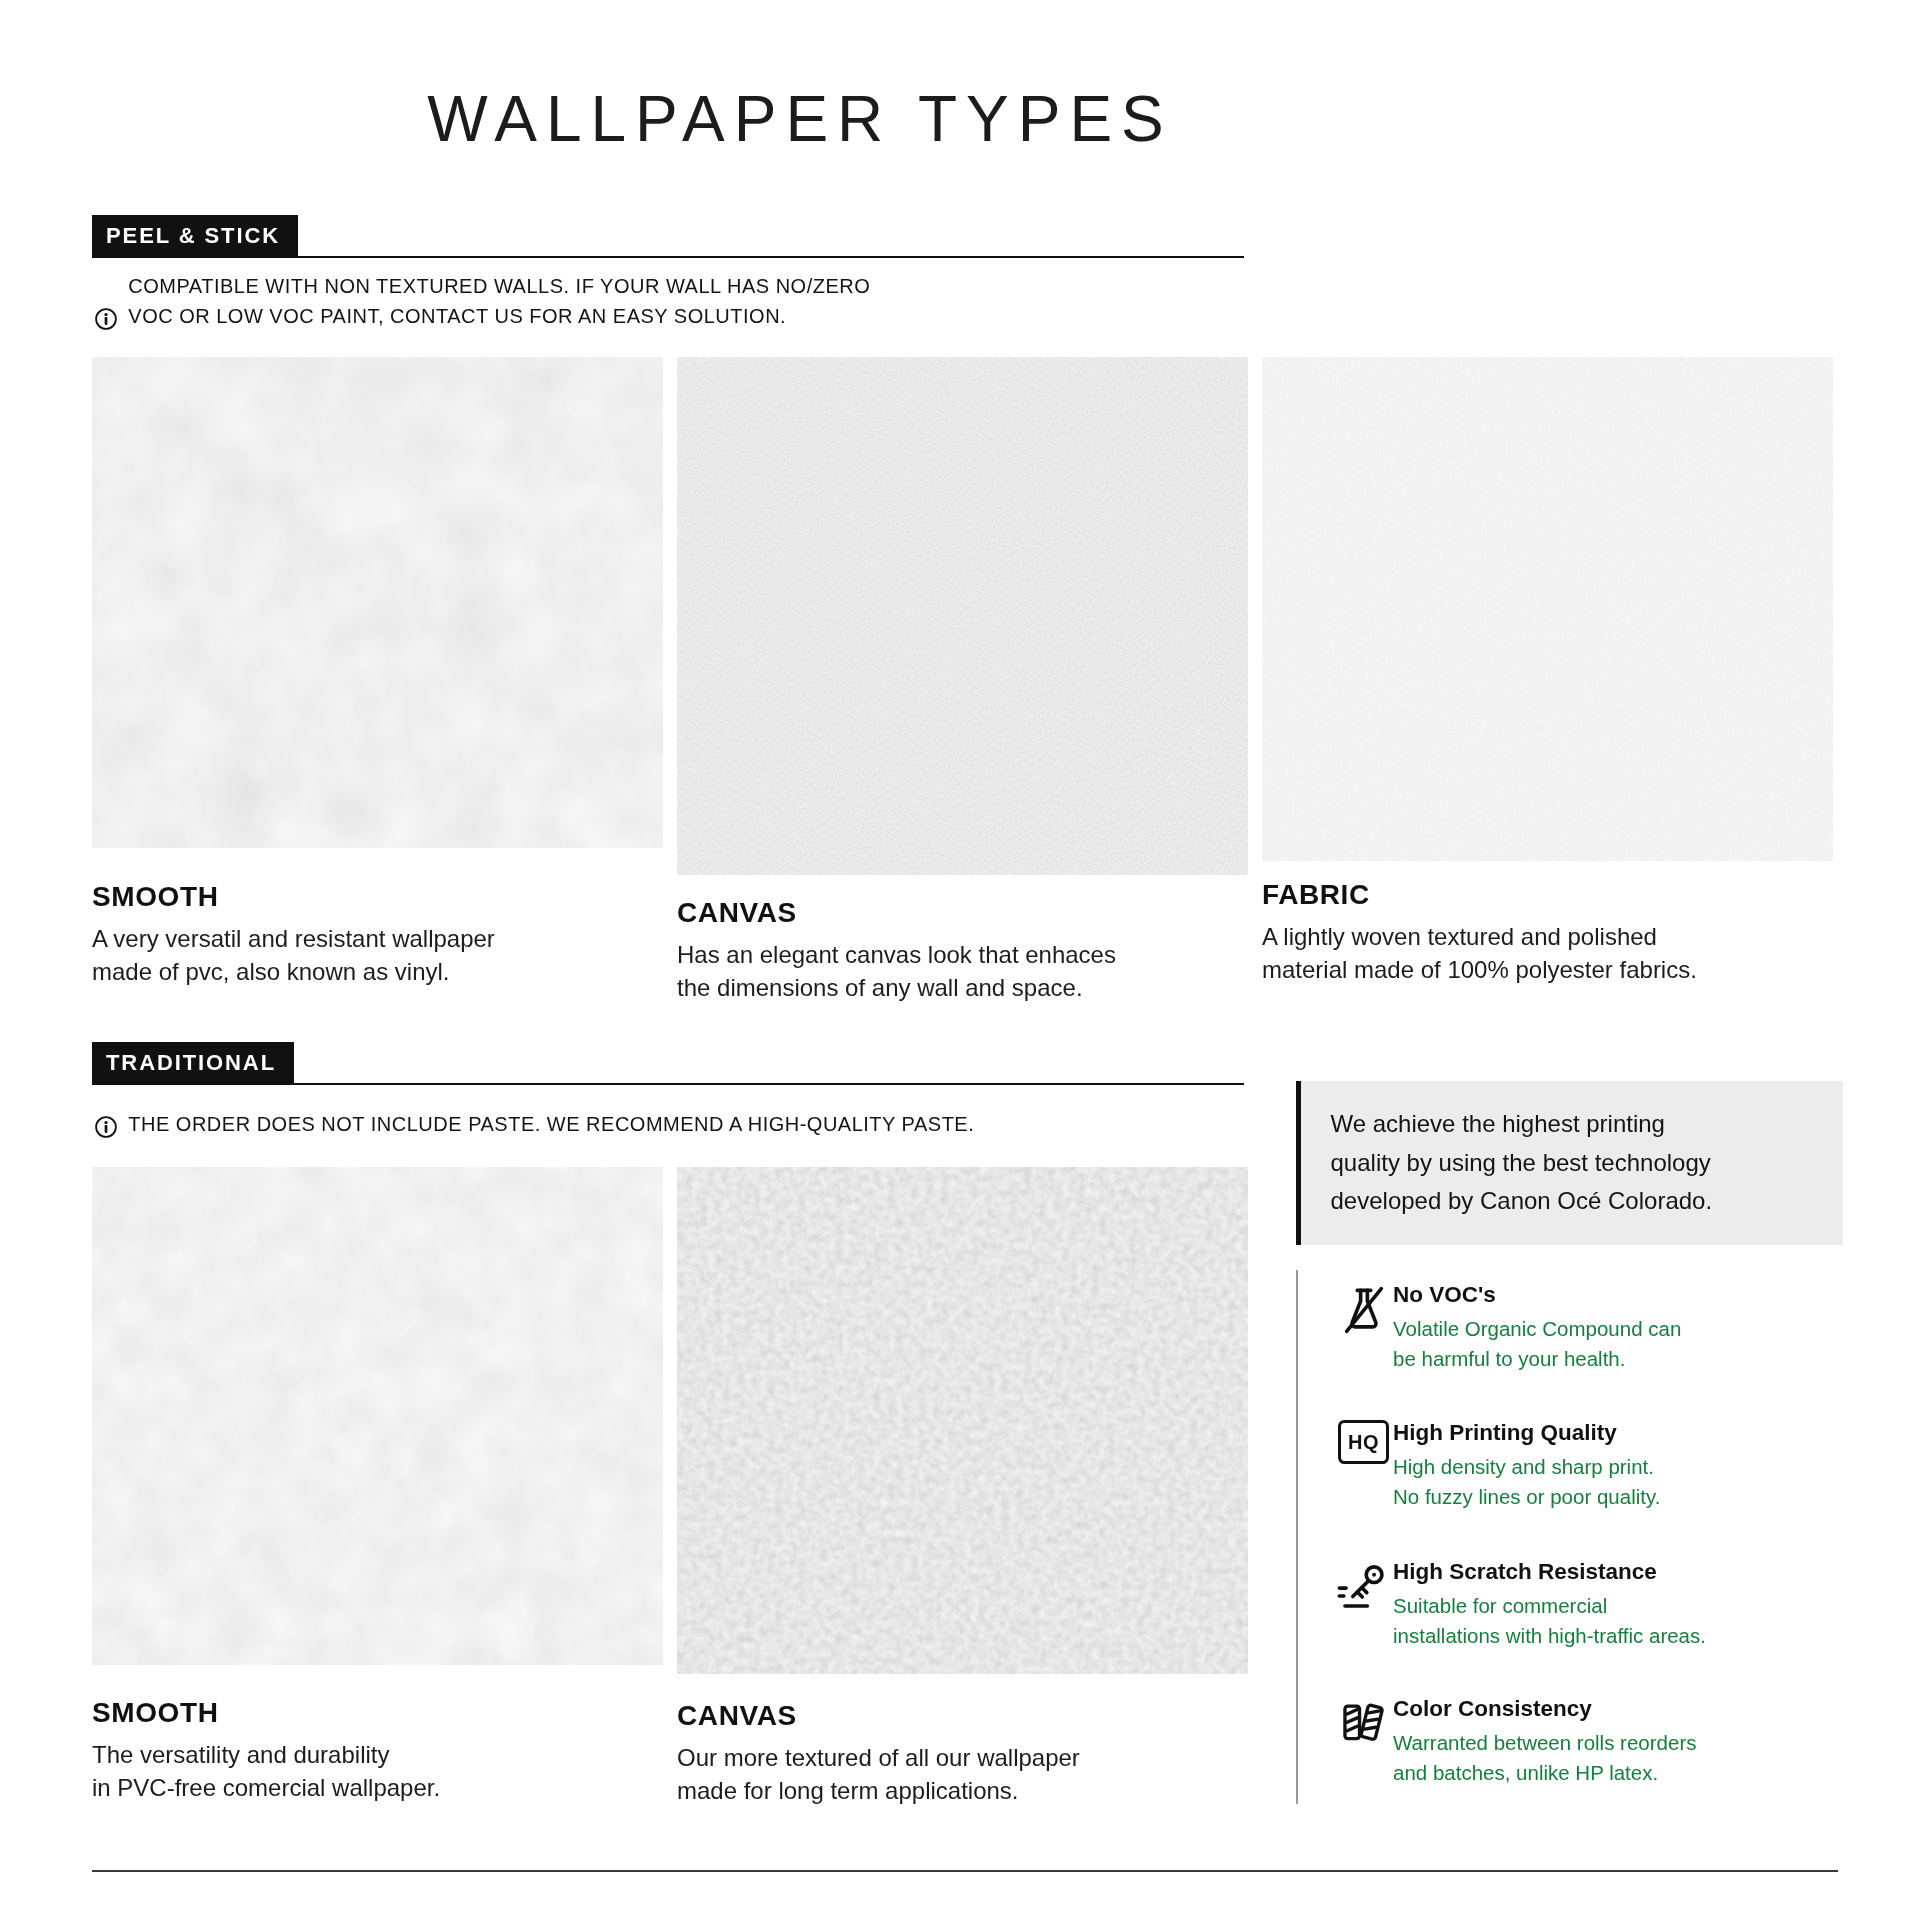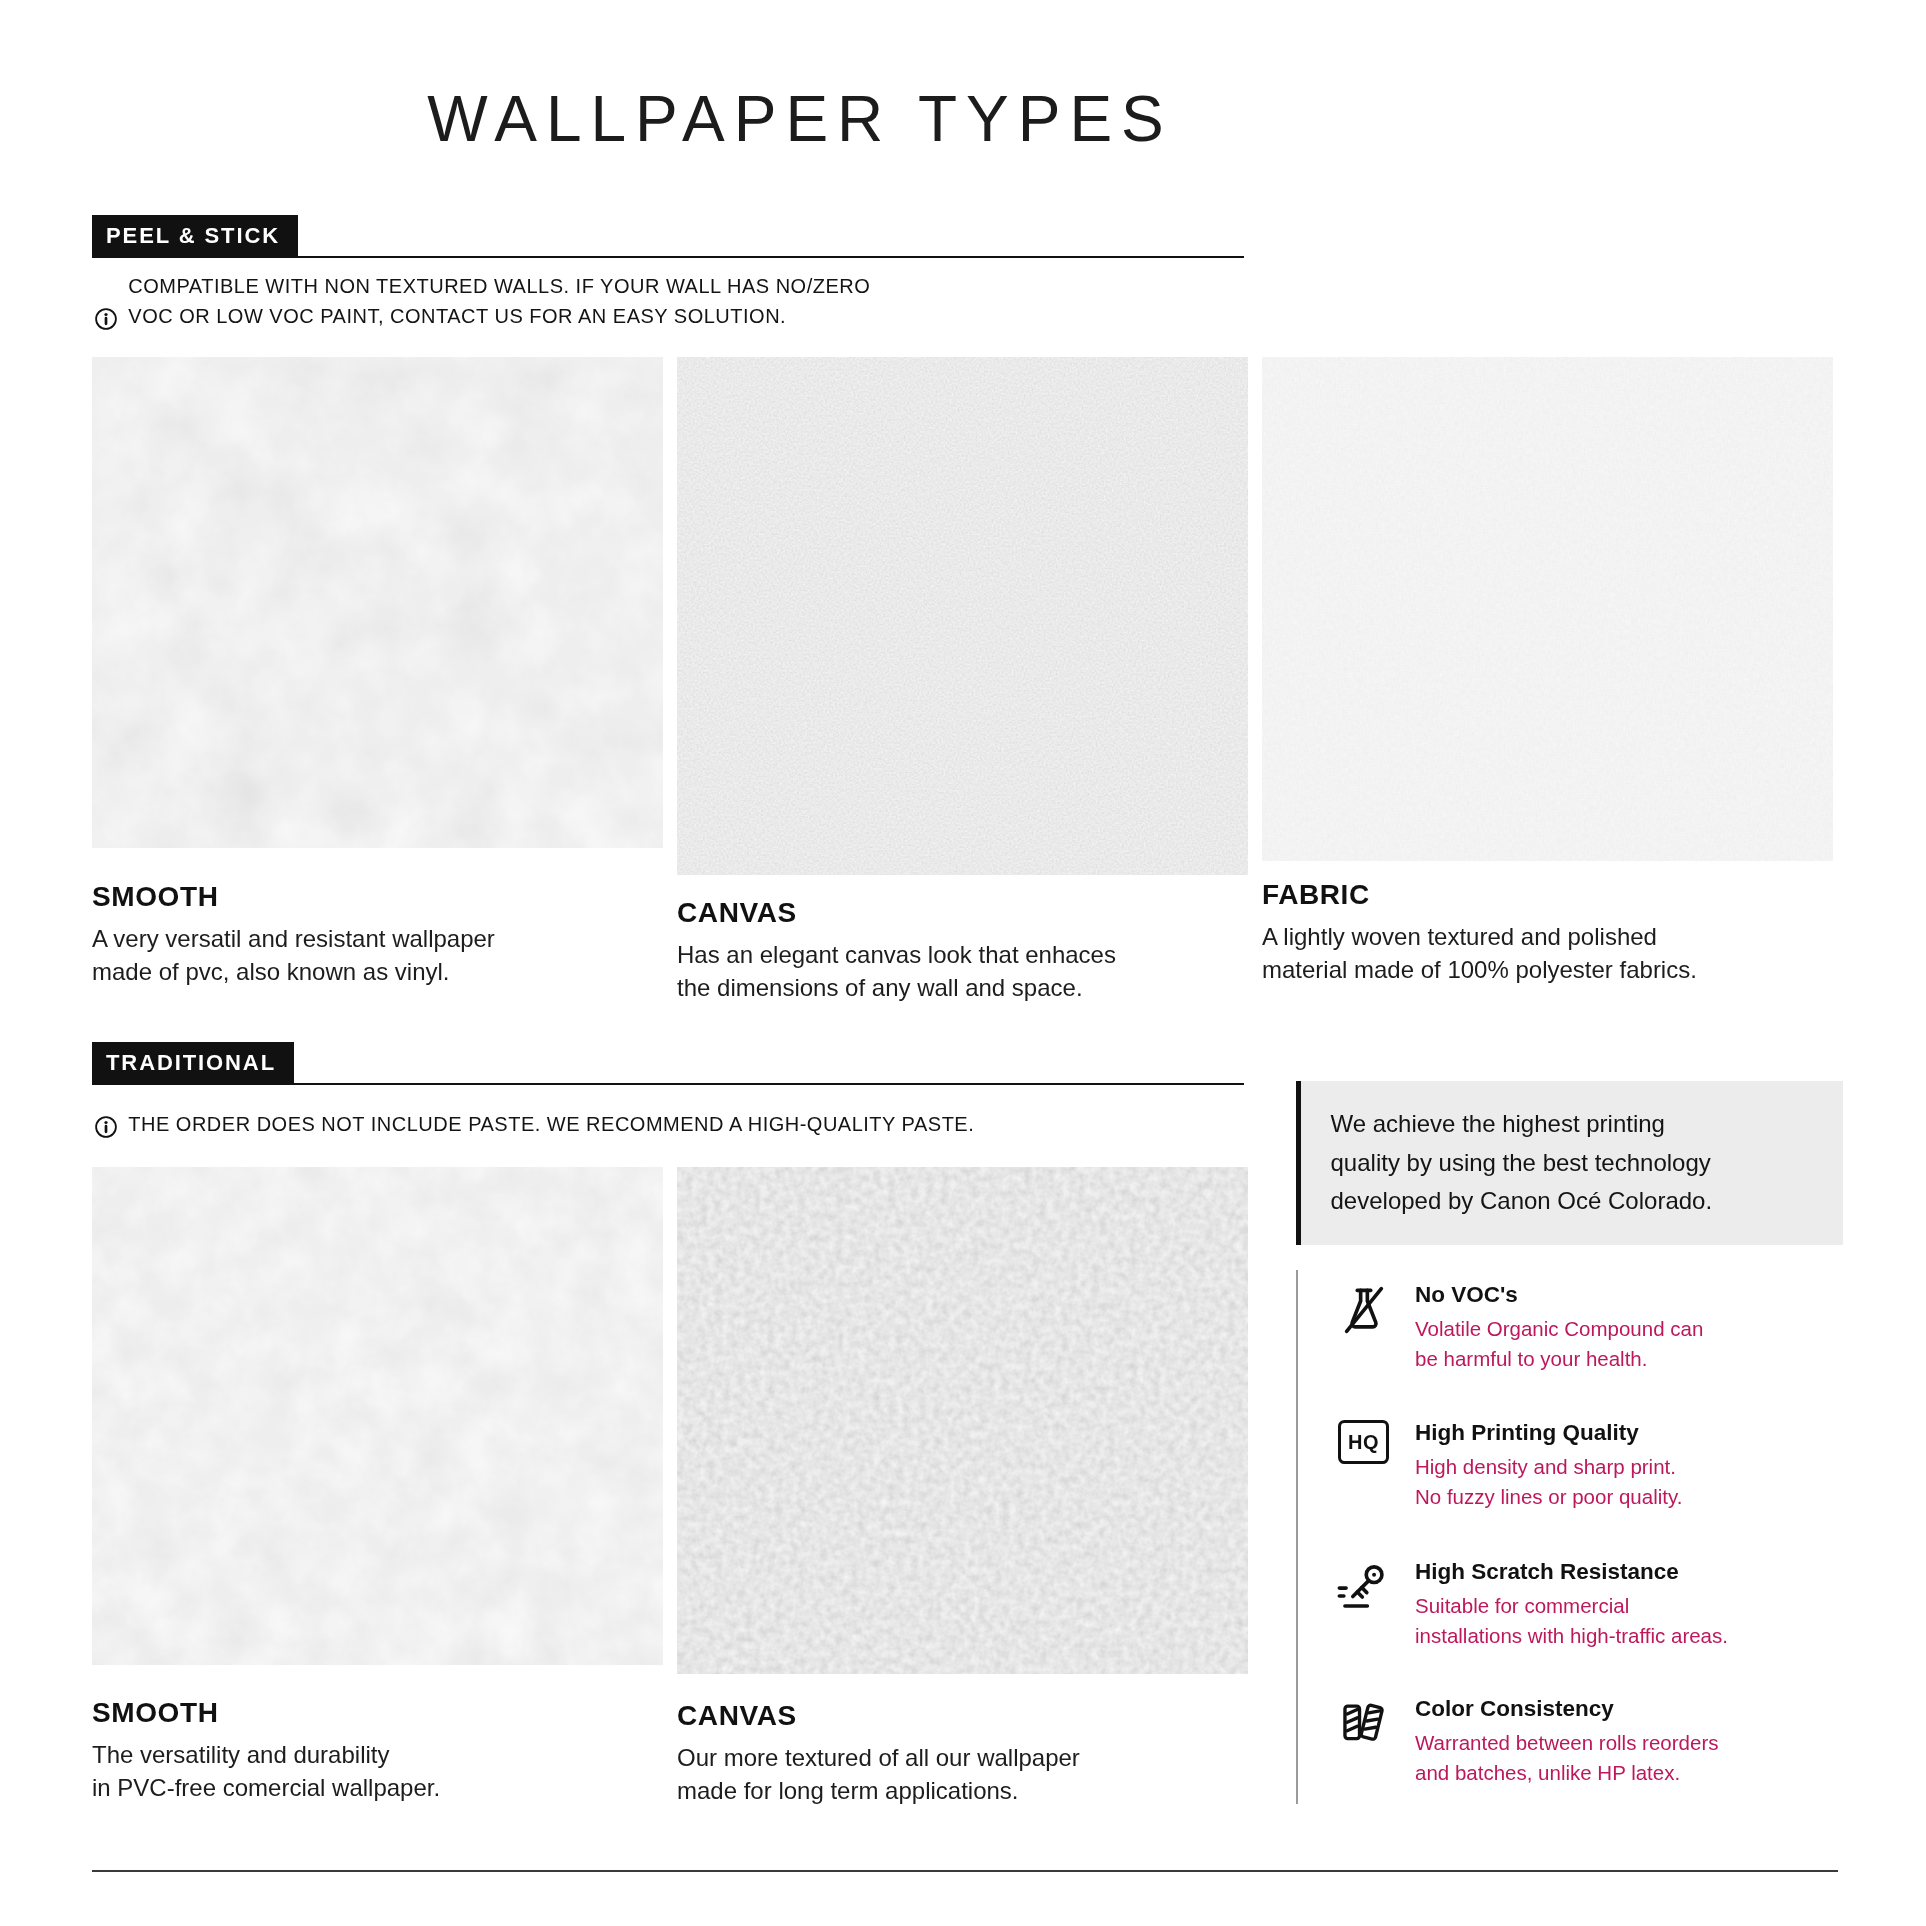--- a/index.html
+++ b/index.html
@@ -121,21 +121,20 @@
     top: 1270px;
     width: 1.9px;
     height: 534px;
     background: #9a9a9a;
   }
   .feature {
     position: absolute;
     left: 1334px;
     width: 514px;
     display: flex;
-    gap: 22px;
     align-items: flex-start;
   }
   .f1 { top: 1282px; }
   .f2 { top: 1420px; }
   .f3 { top: 1559px; }
   .f4 { top: 1696px; }
   .feature .icon {
     width: 59px;
     flex: 0 0 59px;
     display: flex;
@@ -145,21 +144,21 @@
   .feature h4 {
     font-size: 22.5px;
     font-weight: 700;
     margin-bottom: 6.4px;
     color: #111111;
   }
   .feature p {
     font-size: 20.5px;
     line-height: 1.42;
     white-space: pre-line;
-    color: #be185d;
+    color: #15803d;
   }
   .hq-badge {
     width: 51px;
     height: 44px;
     border: 3.9px solid #111111;
     border-radius: 6.4px;
     display: flex;
     align-items: center;
     justify-content: center;
     font-weight: 700;

